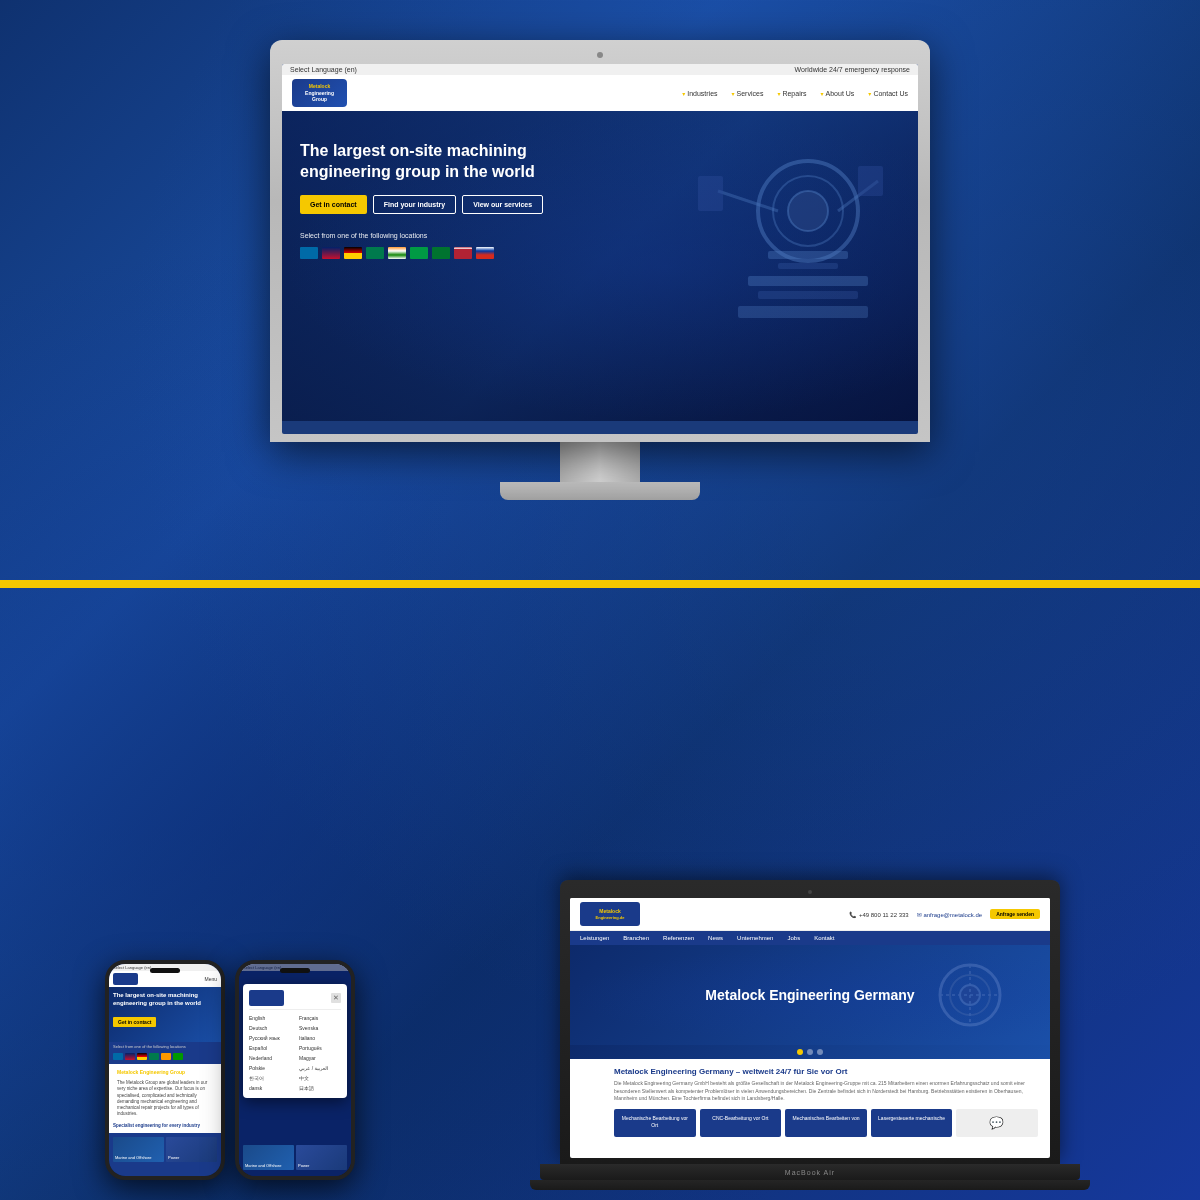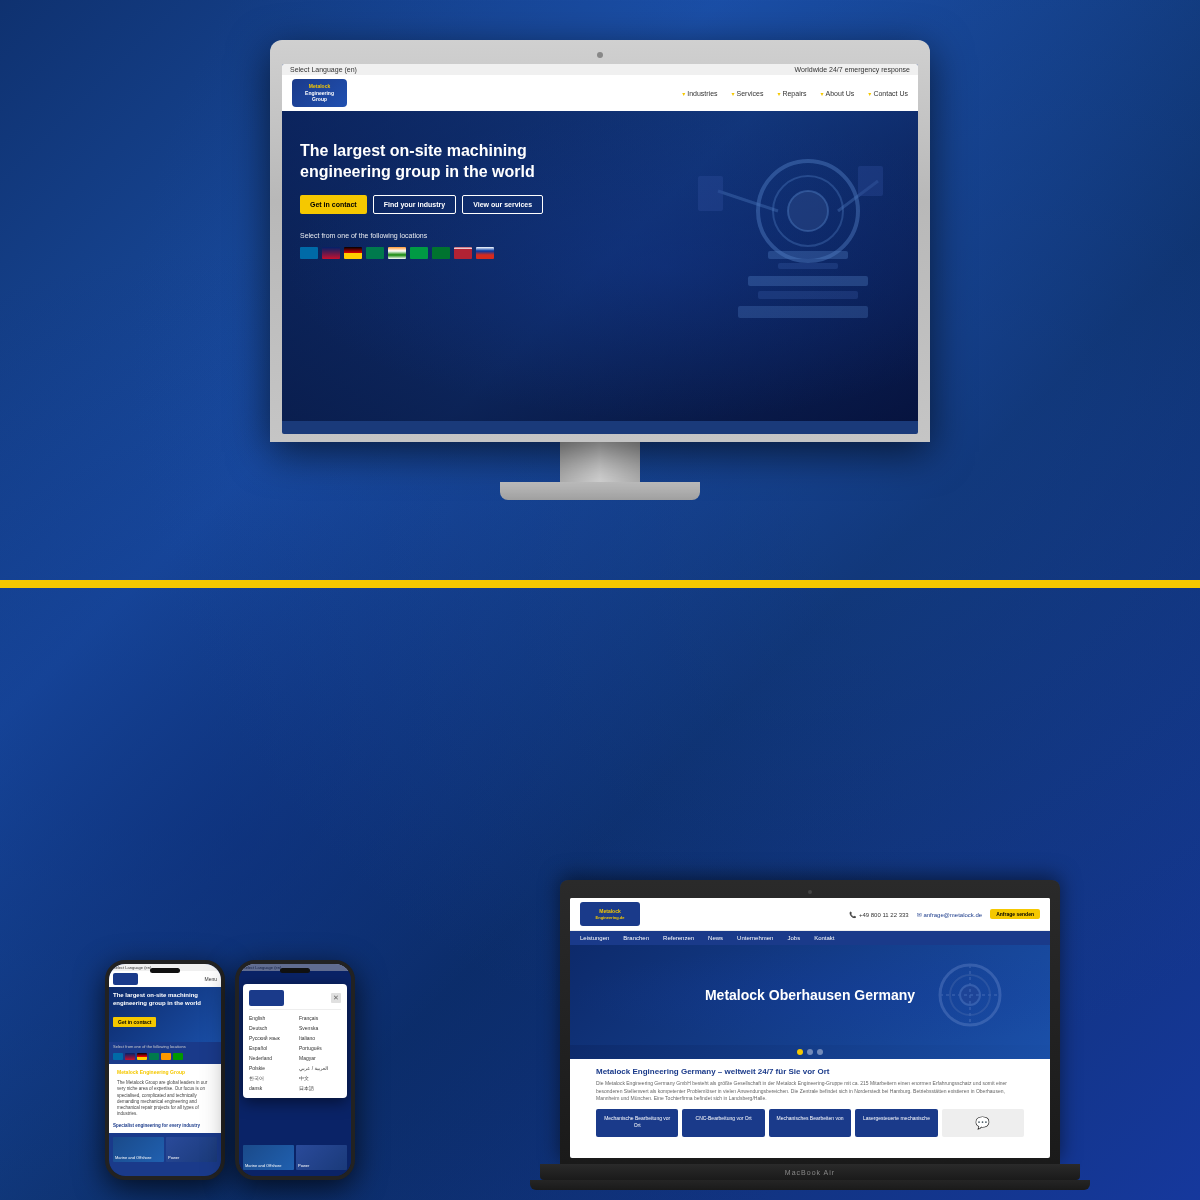--- a/index.html
+++ b/index.html
@@ -663,21 +663,22 @@
       border-radius: 50%;
       background: rgba(255,255,255,0.4);
     }
 
     .dot.active {
       background: #f5c800;
     }
 
     .laptop-body-section {
       background: white;
-      padding: 8px 26px;
+      padding: 8px 12px;
+      margin-left: 32px;
     }
 
     .laptop-body-title {
       color: #1a3a8a;
       font-size: 8px;
       font-weight: bold;
       margin-bottom: 4px;
     }
 
     .laptop-body-text {
@@ -957,21 +958,21 @@
             <div class="laptop-hero">
               <div class="laptop-hero-overlay"></div>
 
               <svg style="position:absolute;right:30px;top:5px;opacity:0.35;width:100px;height:90px;" viewBox="0 0 100 90">
                 <circle cx="50" cy="45" r="30" fill="none" stroke="#7090d0" stroke-width="3"></circle>
                 <circle cx="50" cy="45" r="20" fill="none" stroke="#5070b0" stroke-width="2"></circle>
                 <circle cx="50" cy="45" r="10" fill="rgba(50,70,140,0.8)" stroke="#7090d0" stroke-width="2"></circle>
                 <line x1="20" y1="45" x2="80" y2="45" stroke="#7090d0" stroke-width="1.5" stroke-dasharray="3,3"></line>
                 <line x1="50" y1="15" x2="50" y2="75" stroke="#7090d0" stroke-width="1.5" stroke-dasharray="3,3"></line>
               </svg>
-              <div class="laptop-hero-title">Metalock Oberhausen Germany</div>
+              <div class="laptop-hero-title">Metalock Engineering Germany</div>
             </div>
 
             <div class="laptop-dots">
               <div class="dot active"></div>
               <div class="dot"></div>
               <div class="dot"></div>
             </div>
 
             <div class="laptop-body-section">
               <div class="laptop-body-title">Metalock Engineering Germany – weltweit 24/7 für Sie vor Ort</div>

